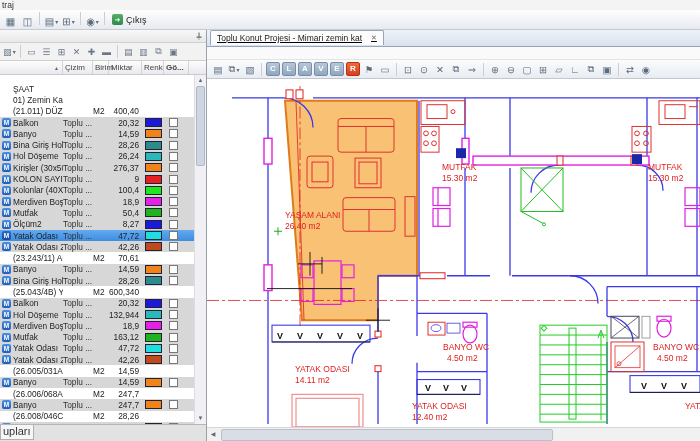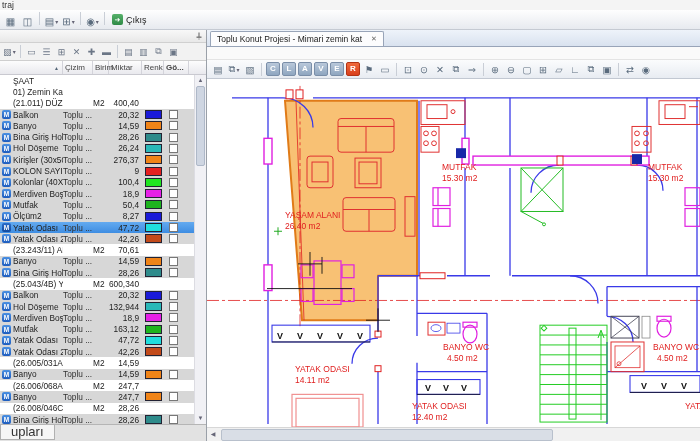--- a/index.html
+++ b/index.html
@@ -25,21 +25,21 @@
   .pin{width:8px;height:8px;}
   .panel-tools{height:17px;border-bottom:1px solid #cfcfcf;display:flex;align-items:center;padding-left:2px;background:#f2f2f2;}
   .panel-tools .tbtn{font-size:9px;height:13px;min-width:13px;color:#6b7686;}
   
   .grid-header{height:13px;display:flex;background:linear-gradient(#fdfdfd,#e9e9ee);
     border-bottom:1px solid #c9c9d0;font-size:8px;color:#444;}
   .gh{border-right:1px solid #d3d3da;display:flex;align-items:center;padding-left:2px;box-sizing:border-box;text-align:right;}
   .gh-first{width:63px;justify-content:flex-end;padding-right:3px;color:#567;}
   .gh-ciz{width:30px;}.gh-bir{width:16px;}.gh-mik{width:33px;}.gh-renk{width:22px;}.gh-go{width:25px;font-weight:bold;}
   #grid-wrap{flex:1;position:relative;background:#fff;overflow:hidden;}
-  #grid-rows{position:absolute;left:0;top:0;right:11px;}
+  #grid-rows{position:absolute;left:0;top:8px;right:11px;}
   .grow{display:flex;align-items:center;height:11.3px;font-size:8.3px;color:#222;white-space:nowrap;}
   .grow.m{background:#d7d7d7;}
   .grow.sel{background:linear-gradient(#63aaf0,#3e8de2);}
   .cell{overflow:hidden;box-sizing:border-box;}
   .c-icon{width:13px;display:flex;justify-content:center;}
   .mbadge{width:9px;height:9px;border-radius:2px;background:linear-gradient(#4a90e2,#1d5cbe);
     color:#fff;font-size:6.5px;font-weight:bold;text-align:center;line-height:9px;}
   .sel .mbadge{background:linear-gradient(#2a6cc8,#134a9e);}
   .c-name{width:50px;}
   .c-ciz{width:30px;color:#333;}
@@ -49,25 +49,25 @@
   .swatch{width:15px;height:7px;border:1px solid #223;}
   .c-go{width:25px;display:flex;}
   .chk{width:7px;height:7px;border:1px solid #777;background:#fff;margin-left:5px;}
   
   .vscroll{position:absolute;top:0;bottom:0;right:0;width:11px;background:#f1f1f5;border-left:1px solid #dcdce2;}
   .vscroll .arr{height:11px;font-size:6px;color:#667;text-align:center;line-height:11px;}
   .vthumb{position:absolute;top:11px;left:1px;right:1px;height:78px;background:#cfd6e2;border:1px solid #aeb8c8;border-radius:2px;}
   .arr-bot{position:absolute;bottom:0;left:0;right:0;}
   
   .panel-tabbar{height:16px;background:#e2e2e2;border-top:1px solid #b5b5b5;display:flex;}
-  .ptab{height:14px;background:#f6f6f6;border:1px solid #b0b0b0;border-top:none;padding:0 10px;
-    font-size:13px;line-height:13px;color:#333;}
+  .ptab{height:14px;background:#f6f6f6;border:1px solid #b0b0b0;border-top:none;padding:0 2px;
+    font-size:11px;line-height:13px;color:#333;}
   
   #doc-area{flex:1;display:flex;flex-direction:column;min-width:0;background:#f3f4f6;}
-  .tabbar{height:16px;background:linear-gradient(#eef3fa,#d9e2ef);border-bottom:1px solid #98a4b8;display:flex;align-items:flex-end;}
+  .tabbar{height:16px;background:linear-gradient(#eef3fa,#d9e2ef);border-bottom:1px solid #98a4b8;display:flex;text-decoration:underline;}
   .doctab{height:14px;background:#fcfcfd;border:1px solid #98a4b8;border-bottom:none;border-radius:2px 2px 0 0;
     margin-left:3px;display:flex;align-items:center;padding:0 6px;font-size:8.5px;color:#222;}
   .doctab .close{margin-left:9px;color:#666;font-size:7px;}
   .doc-spacer{height:12px;background:#fafafa;border-bottom:1px solid #e4e4e4;}
   .draw-toolbar{height:18px;background:linear-gradient(#fbfcfd,#e8ecf2);border-bottom:1px solid #c2c8d2;
     display:flex;align-items:center;padding-left:3px;}
   .draw-toolbar .tbtn{font-size:9.5px;height:14px;min-width:14px;}
   .ltr{display:inline-block;width:12px;height:12px;border-radius:2px;margin:0 1px;
     background:linear-gradient(#b9c8da,#8fa6c0);border:1px solid #7a8ea8;color:#fff;
     font-size:8px;font-weight:bold;text-align:center;line-height:12px;}

